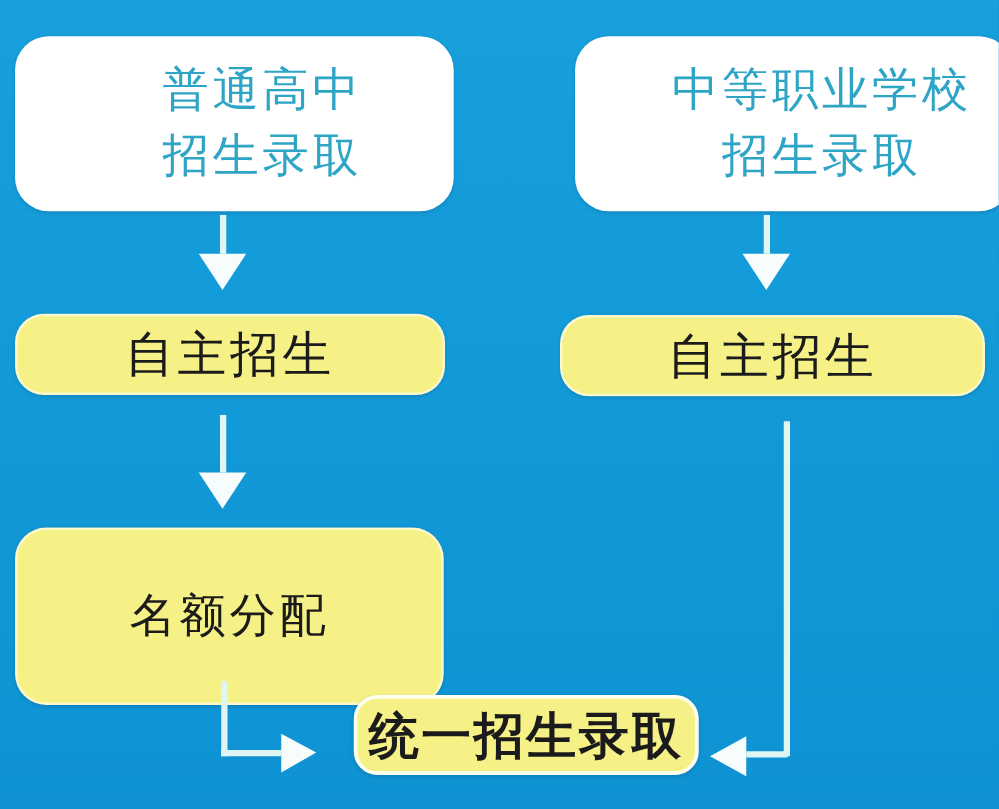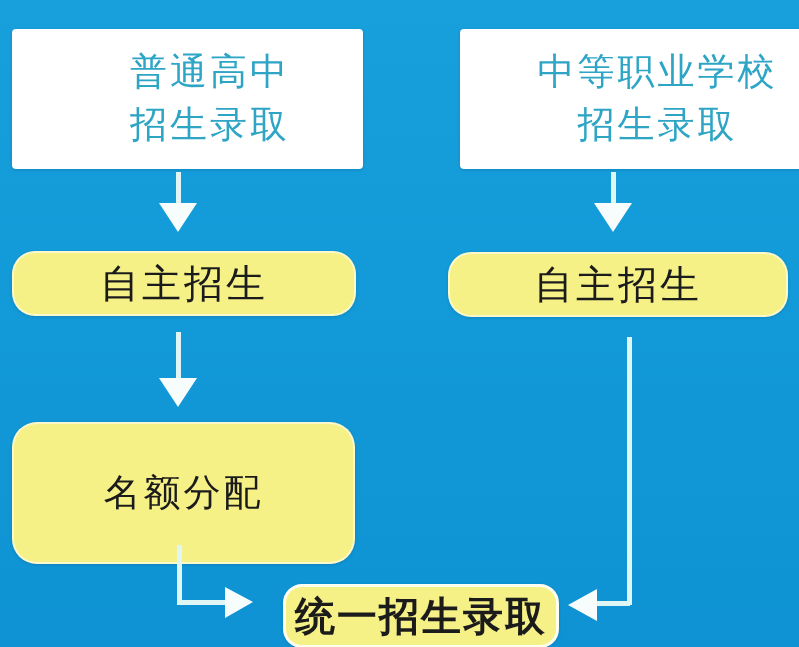--- a/index.html
+++ b/index.html
@@ -30,21 +30,21 @@
     box-sizing: border-box;
     display: flex;
     flex-direction: column;
     align-items: center;
     justify-content: center;
     text-align: center;
   }
   .box .line { display: block; }
   .box-white {
     background: var(--node-white);
-    border-radius: 4px;
+    border-radius: 27px;
     color: var(--text-teal);
     font-size: 37px;
     line-height: 1.42;
     letter-spacing: 3px;
     box-shadow: 0 1px 3px rgba(0,40,70,0.18);
     padding-left: 45px;
   }
   .box-yellow {
     background: var(--node-yellow);
     border: 2px solid rgba(253,254,240,0.65);
@@ -52,21 +52,21 @@
     font-size: 39px;
     letter-spacing: 3px;
     box-shadow: 0 1px 3px rgba(0,40,70,0.15);
   }
   #box-hs        { left: 12px;  top: 29px;  width: 351px; height: 140px; }
   #box-voc       { left: 460px; top: 29px;  width: 350px; height: 140px; }
   #box-self-left { left: 12px;  top: 251px; width: 344px; height: 65px; border-radius: 23px; }
   #box-self-right{ left: 448px; top: 252px; width: 340px; height: 65px; border-radius: 23px; }
   #box-quota     { left: 12px;  top: 422px; width: 343px; height: 142px; border-radius: 25px;
                    font-size: 37px; line-height: 1.38; }
-  #box-unified   { left: 283px; top: 584px; width: 276px; height: 64px; border-radius: 19px;
+  #box-unified   { left: 283px; top: 556px; width: 276px; height: 64px; border-radius: 19px;
                    border: 3px solid var(--yellow-outline);
                    font-weight: bold; font-size: 40px; letter-spacing: 2px; }
 
   
   .arrow-down {
     position: absolute;
     width: 38px;
     display: flex;
     flex-direction: column;
     align-items: center;

